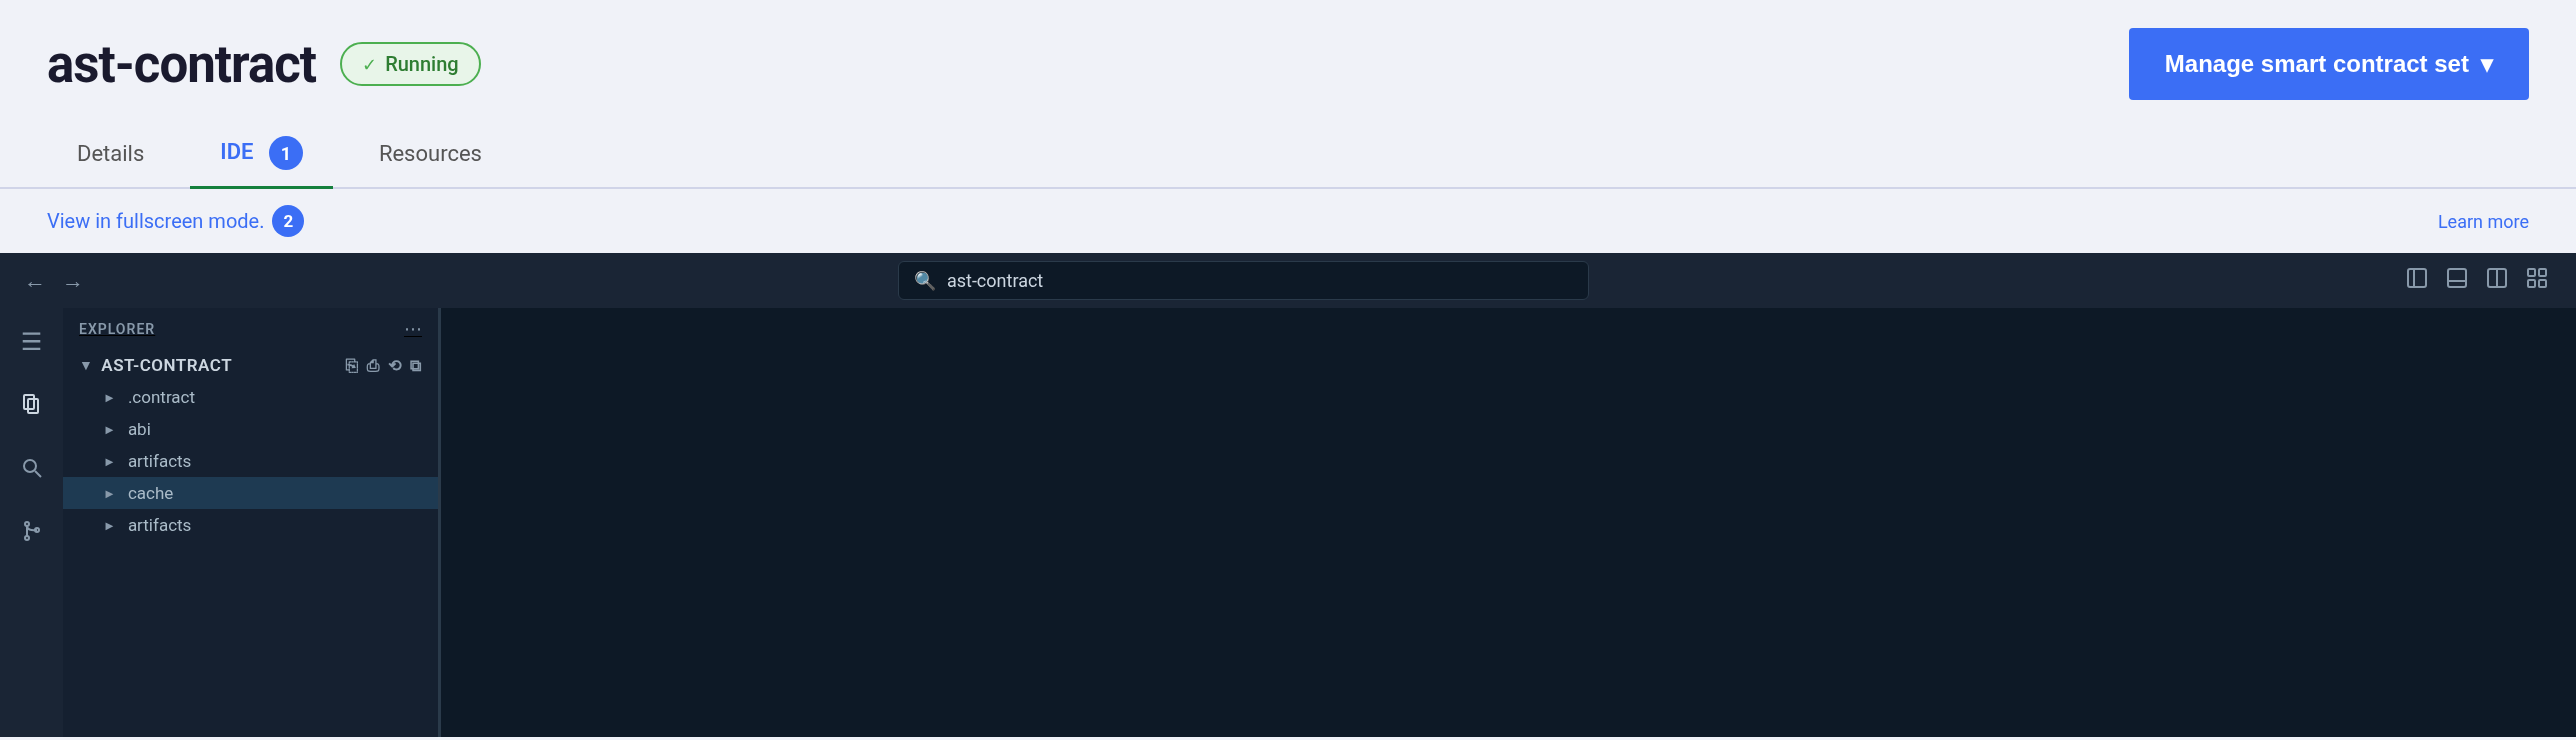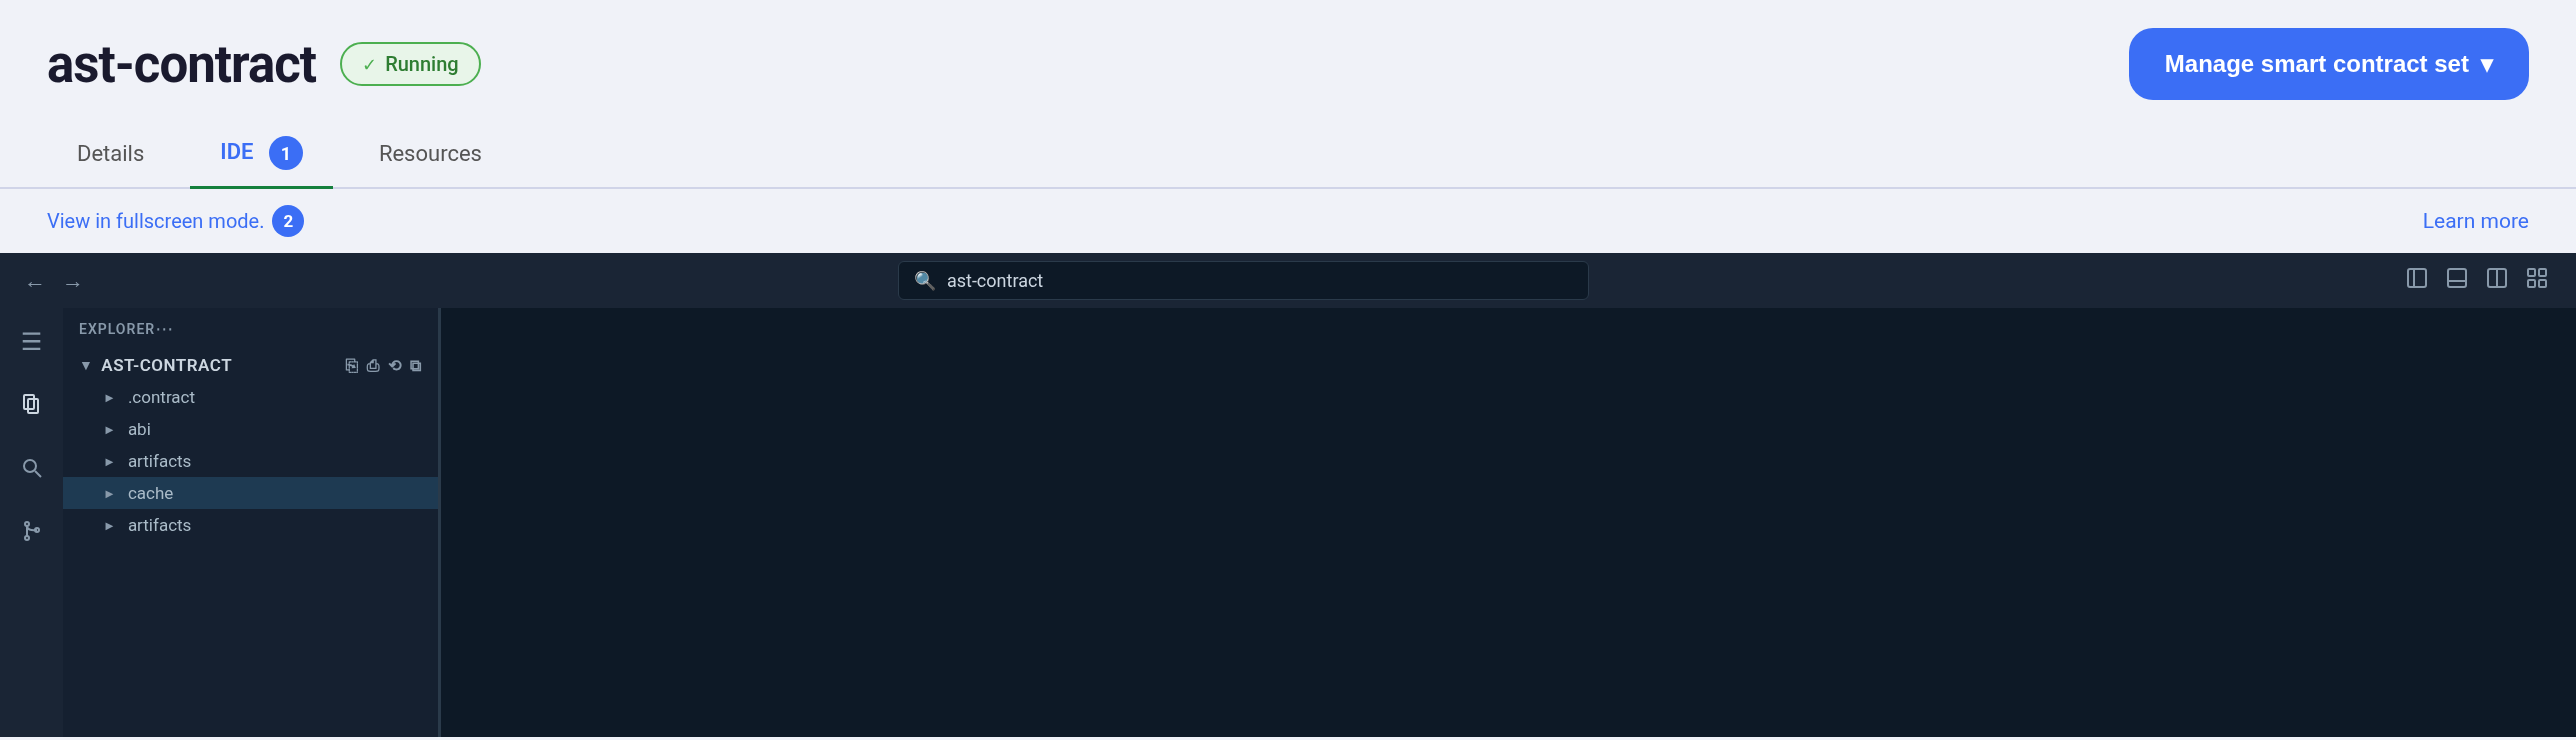--- a/index.html
+++ b/index.html
@@ -43,21 +43,21 @@
       padding: 8px 20px;
       font-size: 20px;
       color: #2e7d32;
       font-weight: 500;
     }
 
     .manage-btn {
       background: #3b6ef5;
       color: white;
       border: none;
-      border-radius: 24px;
+      border-radius: 4px;
       padding: 22px 36px;
       font-size: 24px;
       font-weight: 600;
       cursor: pointer;
       display: flex;
       align-items: center;
       gap: 12px;
     }
 
     
@@ -130,21 +130,21 @@
       width: 32px;
       height: 32px;
       border-radius: 50%;
       font-size: 17px;
       font-weight: 700;
       margin-left: 8px;
     }
 
     .learn-more-link {
       color: #3b6ef5;
-      font-size: 21px;
+      font-size: 18px;
       cursor: pointer;
       text-decoration: none;
     }
 
     
     .ide-container {
       background: #0d1926;
       margin: 0;
       display: flex;
       height: 484px;
@@ -246,21 +246,23 @@
     .ide-sidebar {
       width: 375px;
       background: #152030;
       display: flex;
       flex-direction: column;
     }
 
     .sidebar-header {
       display: flex;
       align-items: center;
+      justify-content: space-between;
       padding: 10px 16px;
+      text-decoration: underline;
     }
 
     .sidebar-title {
       color: #8899aa;
       font-size: 14px;
       font-weight: 600;
       letter-spacing: 1px;
       text-transform: uppercase;
     }
 

